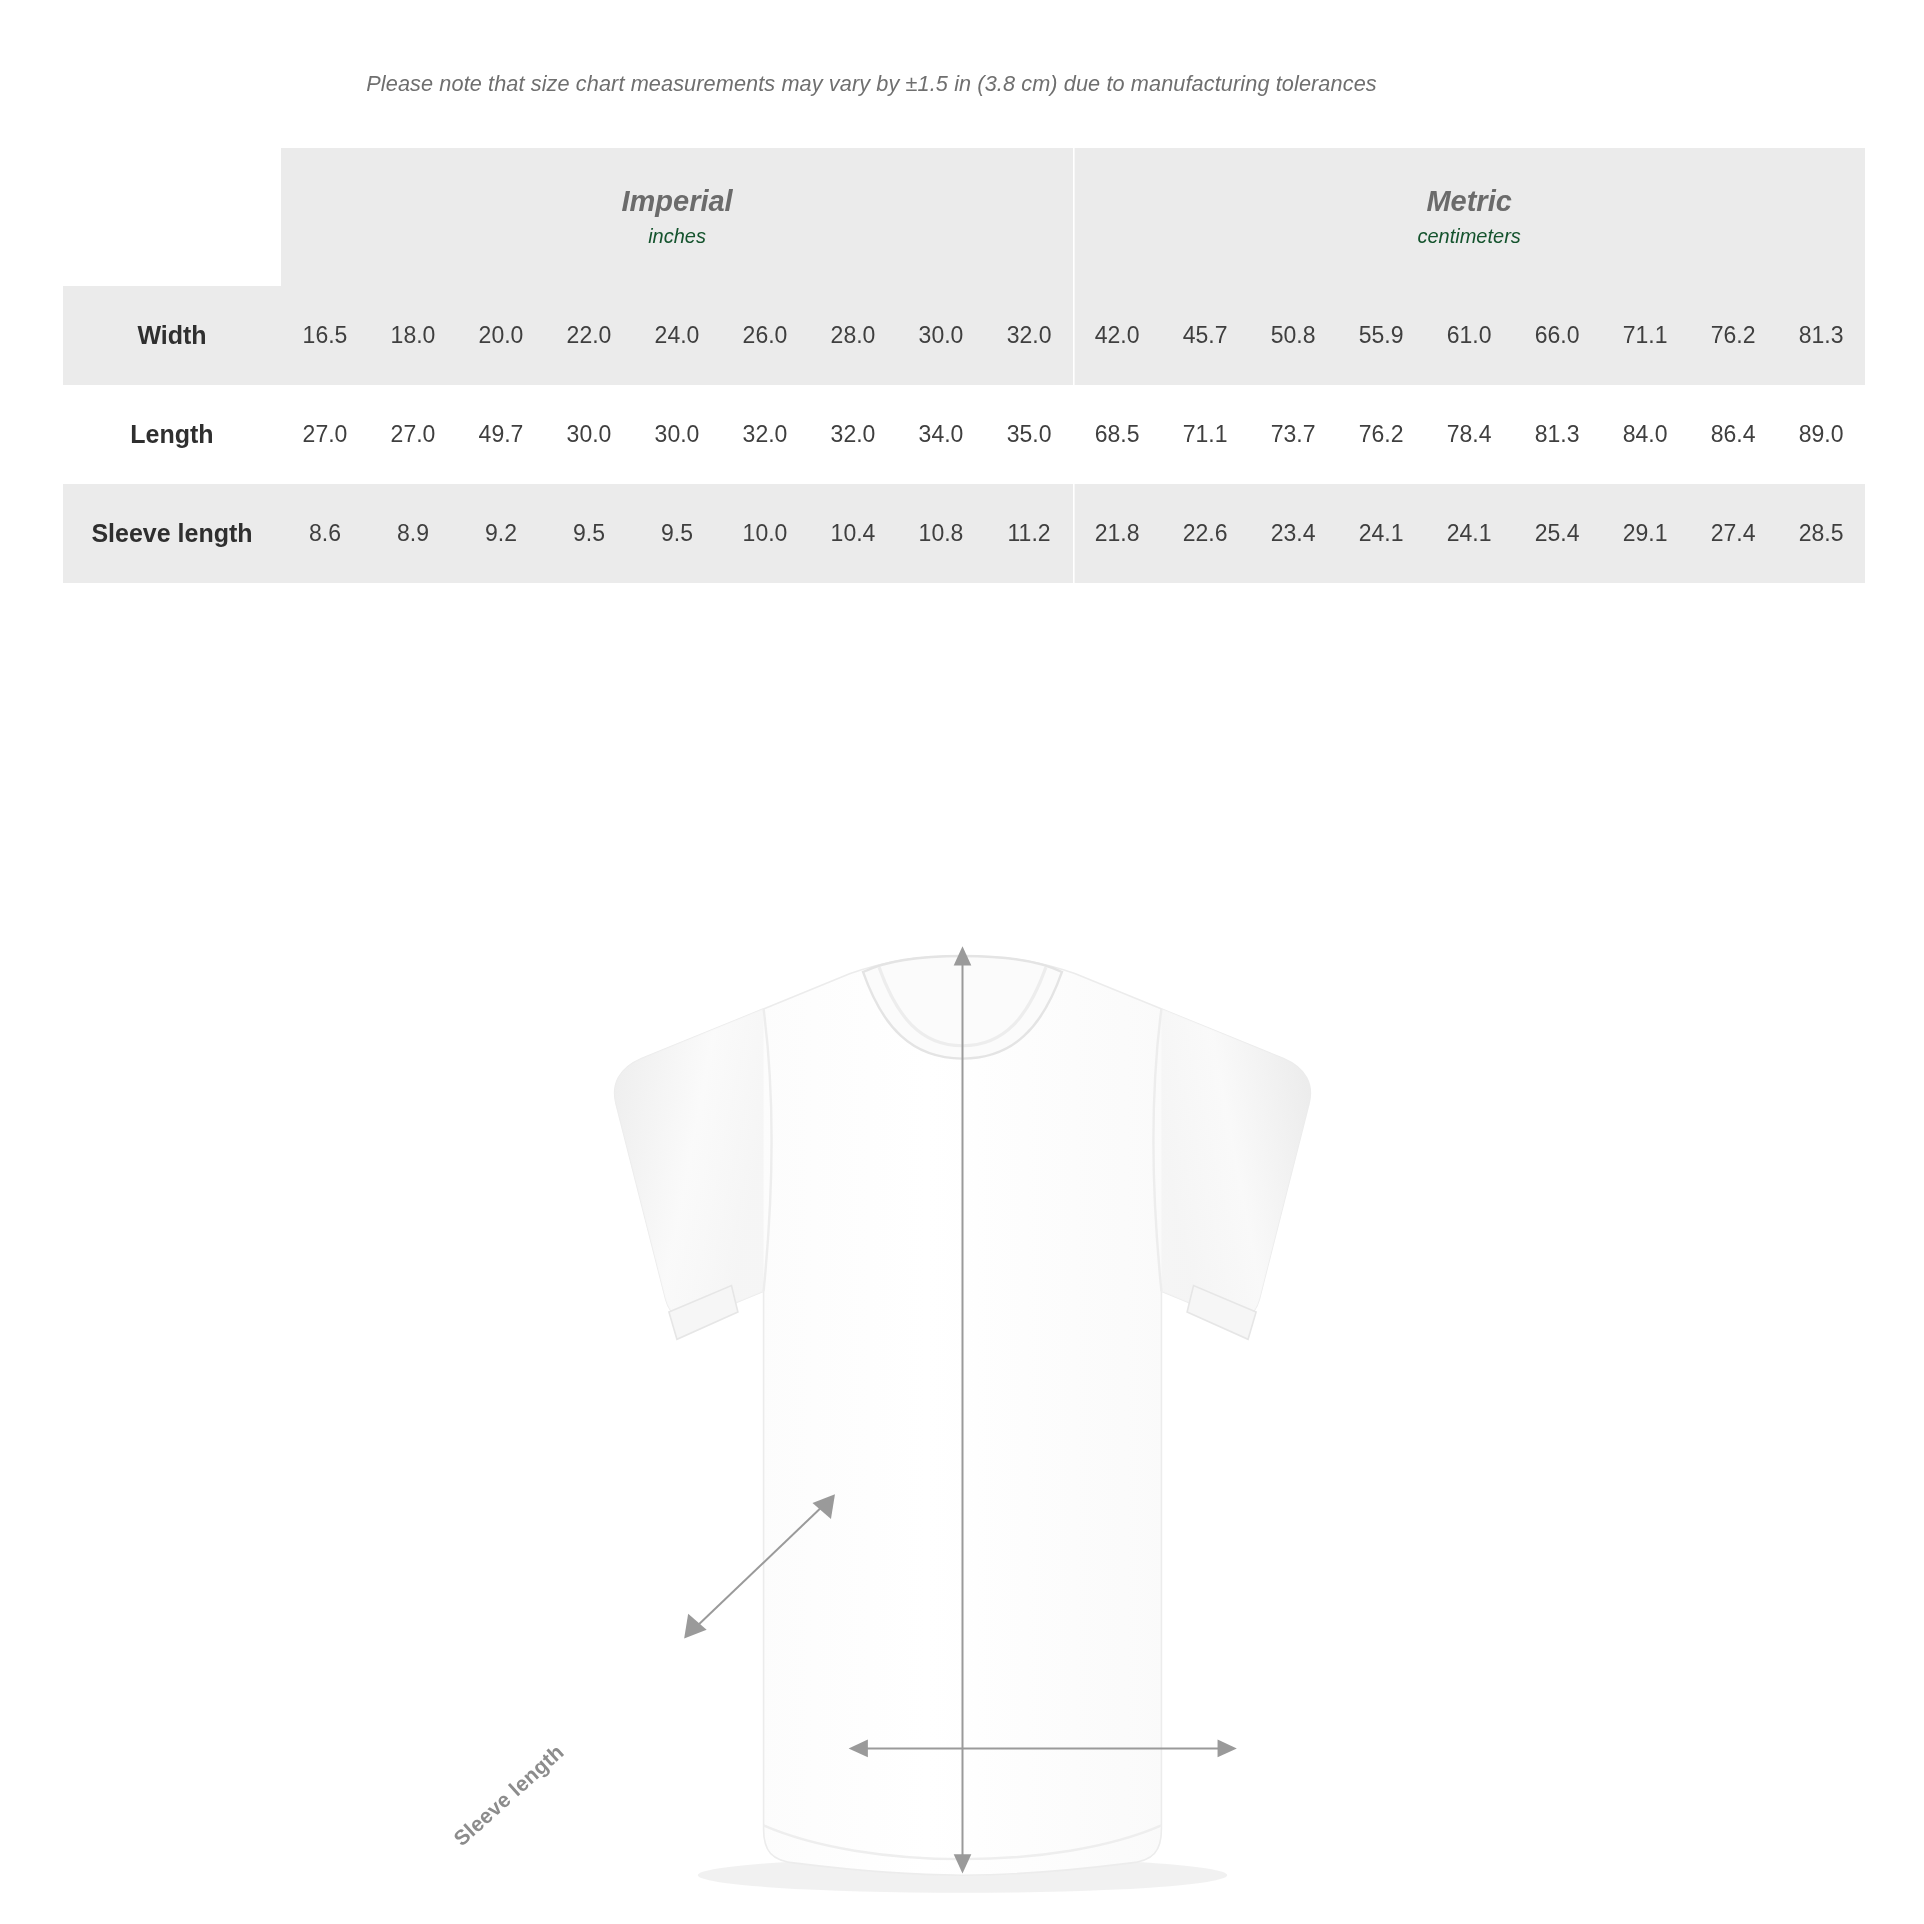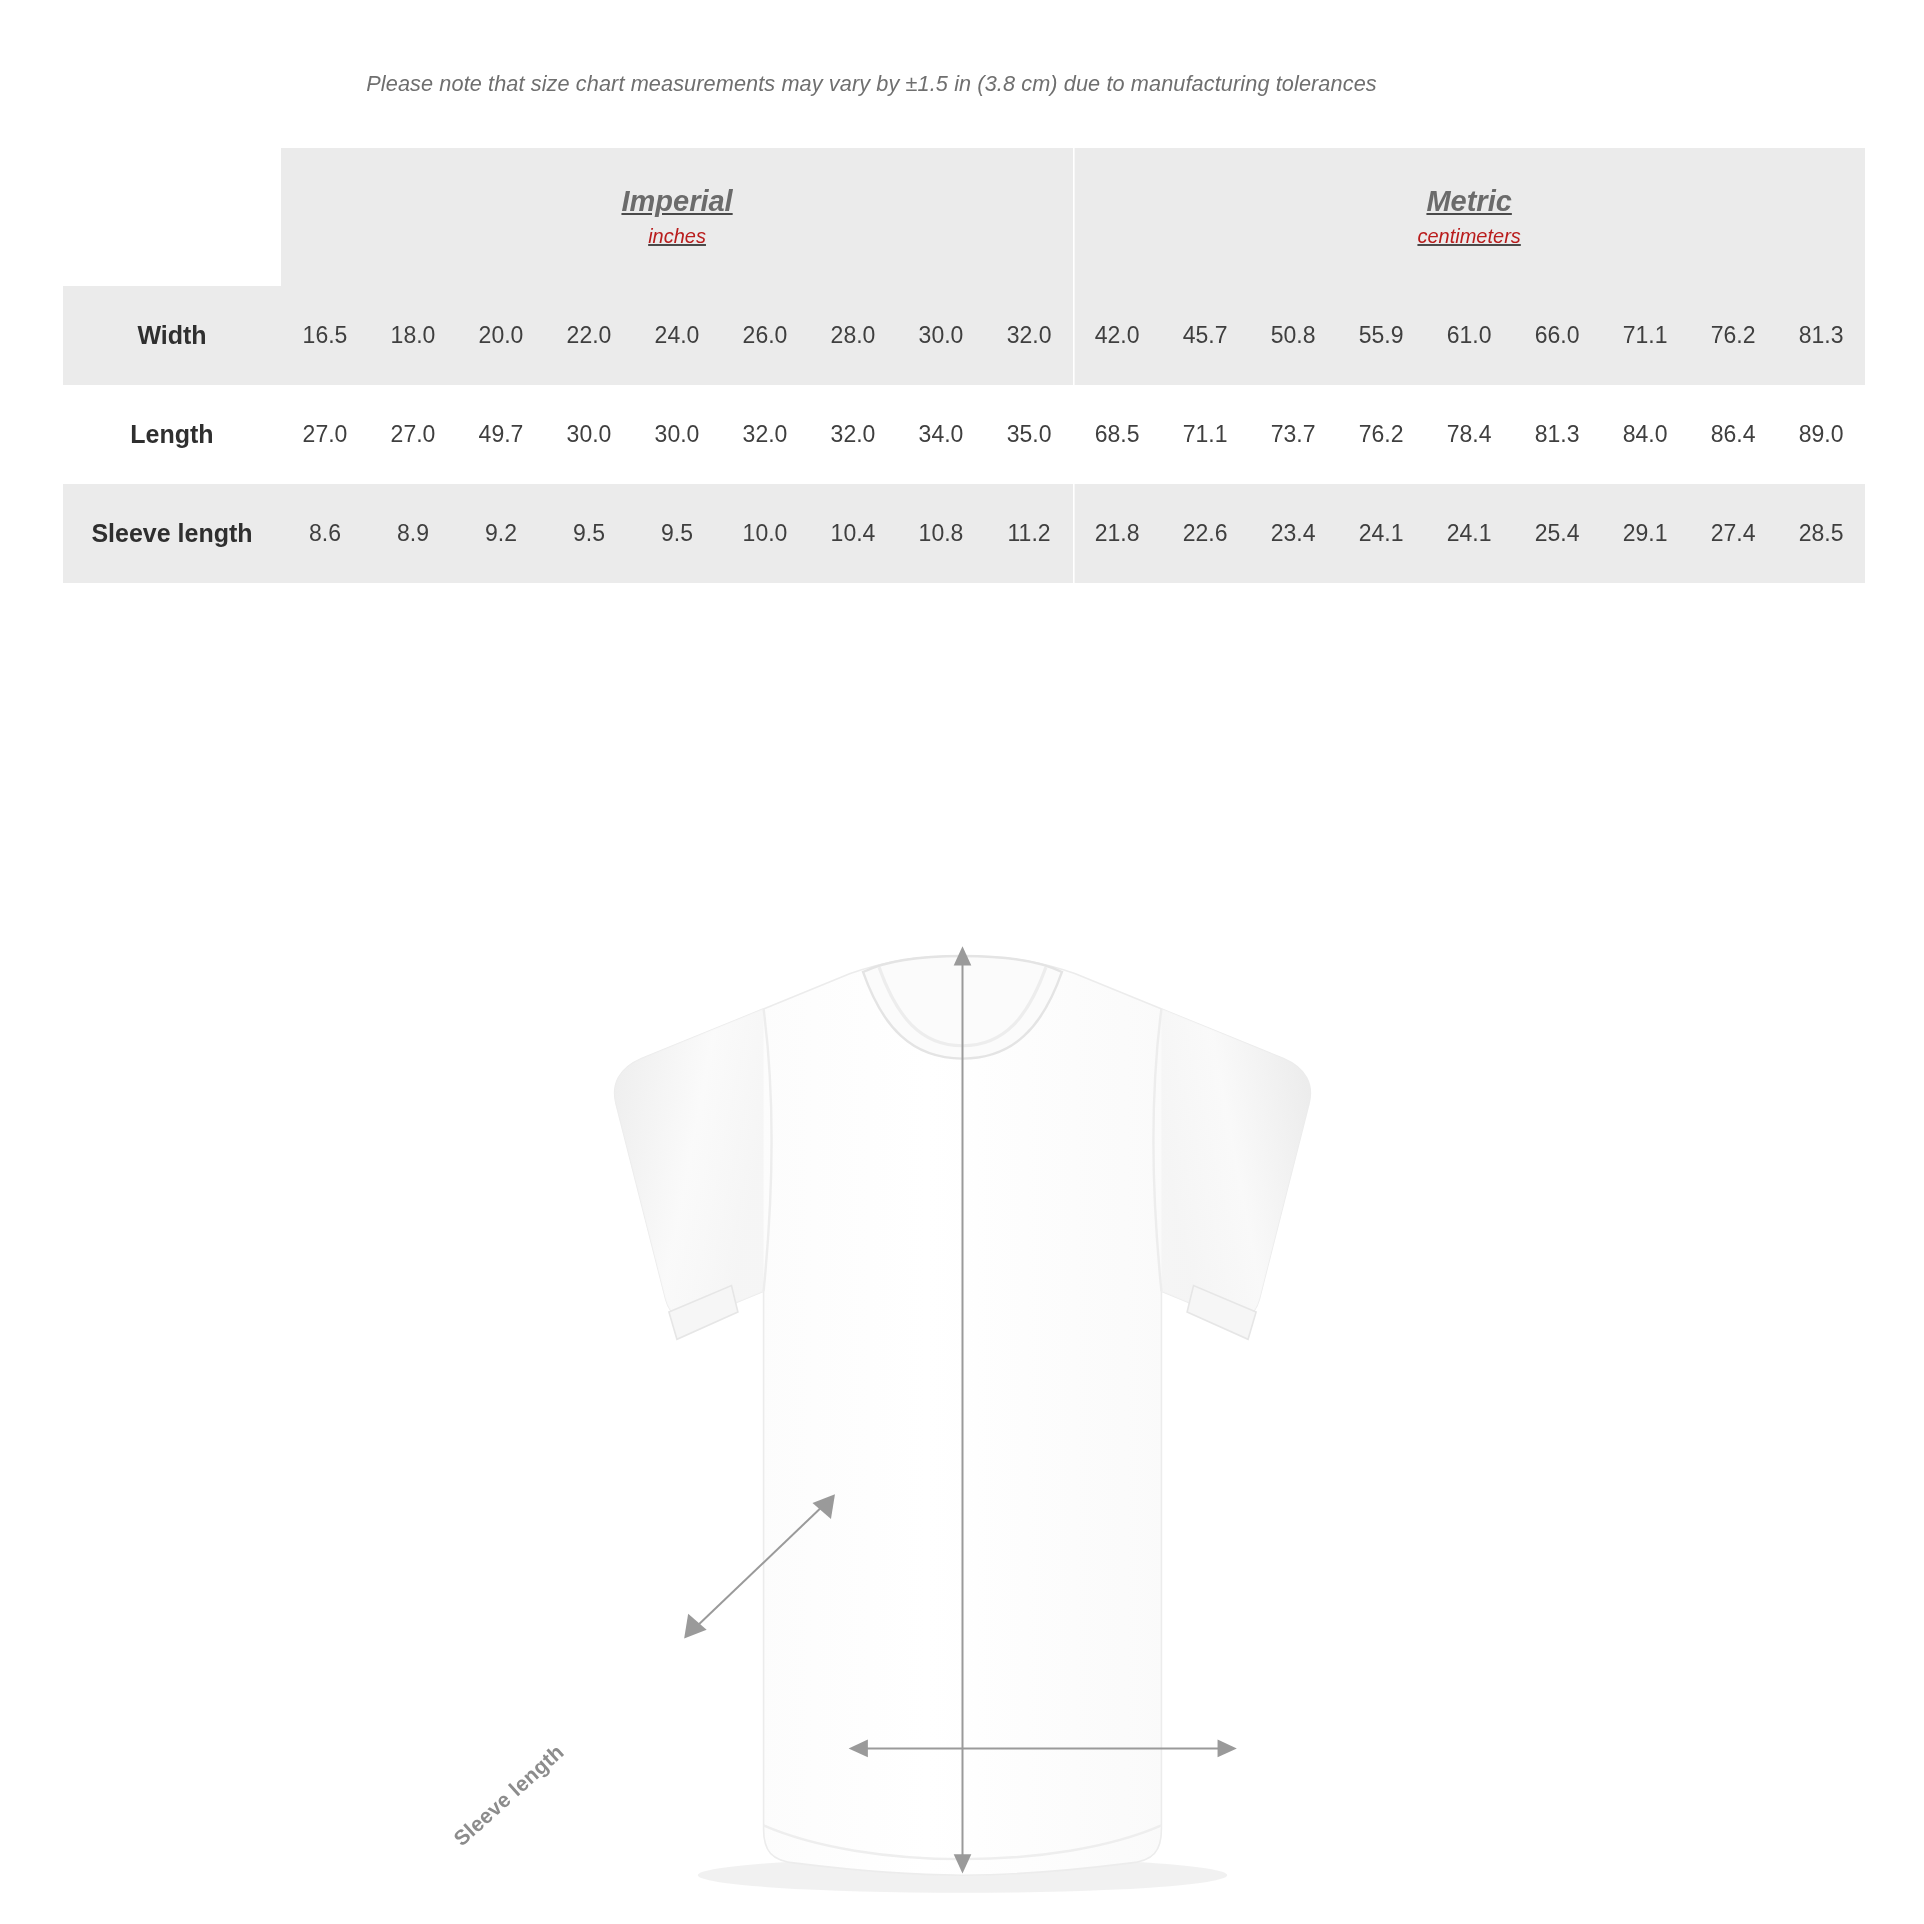--- a/index.html
+++ b/index.html
@@ -51,33 +51,32 @@
     margin: 0;
     border: none;
     text-align: center;
     vertical-align: middle;
   }
 
   
   .unit-cell {
     background: #ebebeb;
     height: 138px;
-    text-decoration: underline;
   }
   .unit-name {
     font-size: 29px;
     font-weight: bold;
     font-style: italic;
     color: #6b6b6b;
     line-height: 1.1;
   }
   .unit-sub {
     font-size: 20px;
     font-style: italic;
-    color: #b91c1c;
+    color: #14532d;
     margin-top: 6.4px;
   }
   .corner-cell {
     background: #ffffff;
   }
 
   
   tr.sizes-row td {
     height: 109px;
     background: #ffffff;

